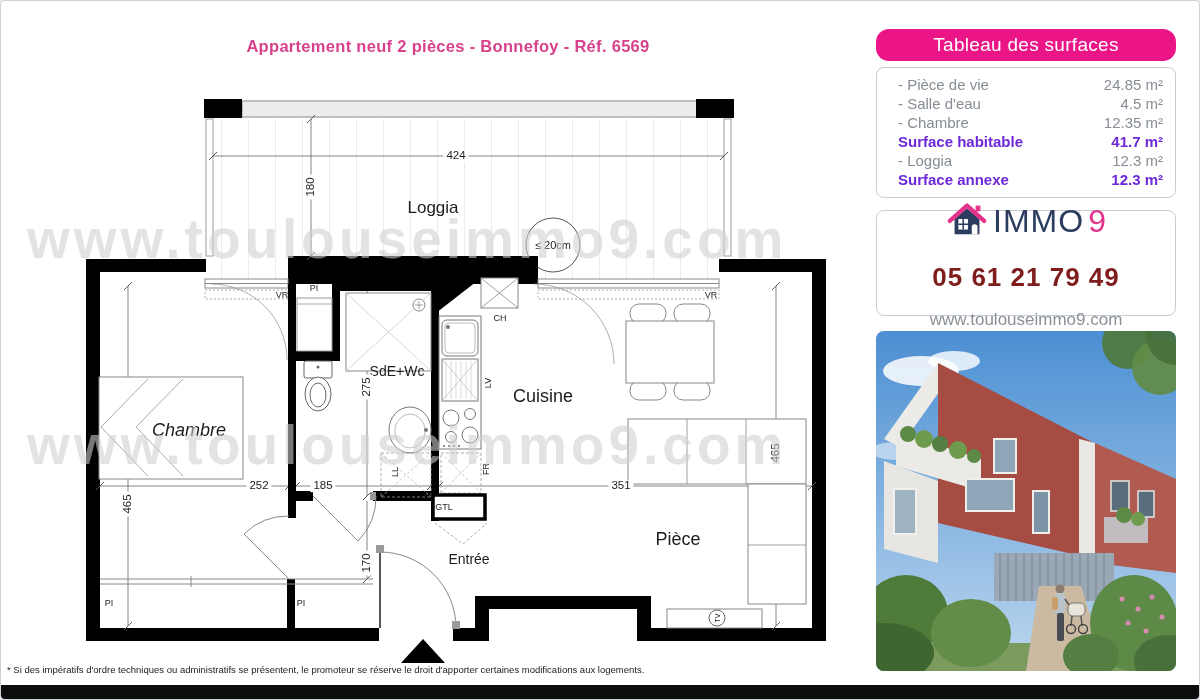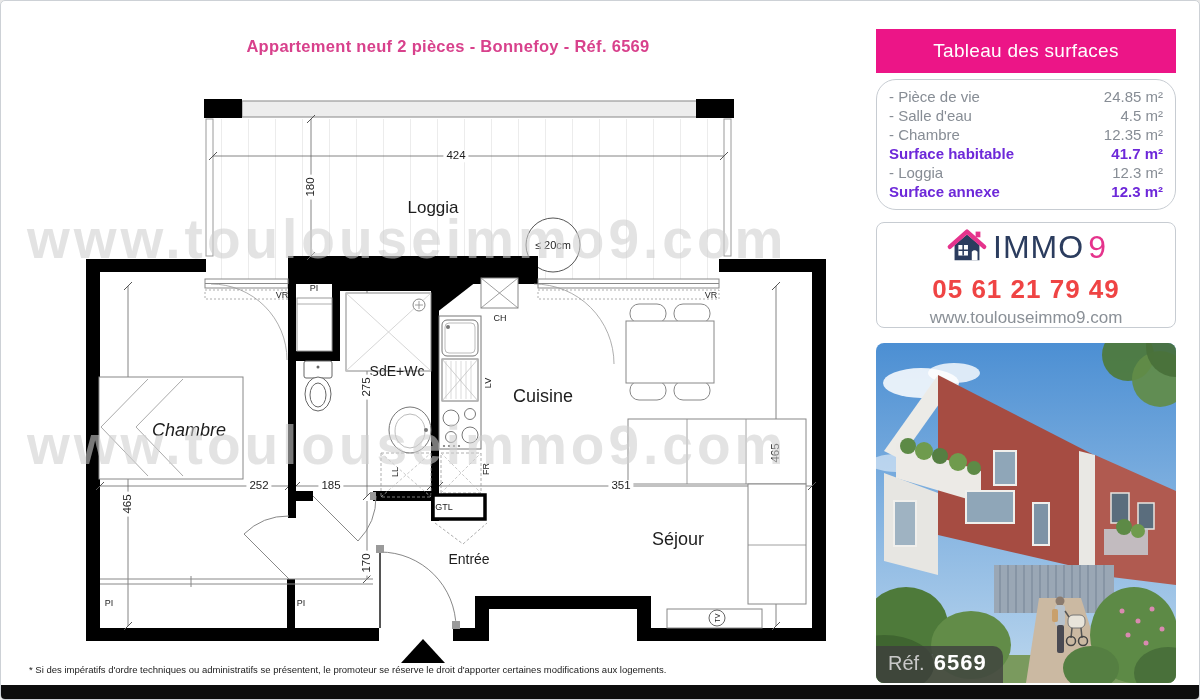--- a/index.html
+++ b/index.html
@@ -16,43 +16,43 @@
   .plan{position:absolute;left:85px;top:95px;width:740px;height:575px;z-index:2;}
   .plan svg{position:absolute;left:0;top:0;}
   .plabel{position:absolute;transform:translate(-50%,-50%);color:#1d1d1d;white-space:nowrap;
           line-height:1;z-index:3;}
   .rot{transform:translate(-50%,-50%) rotate(-90deg);}
   .bgw{background:#fff;padding:0 3px;}
   .f-rm{font-size:18px;text-align:right;} .f-rm-lg{font-size:17px;} .f-rm-sm{font-size:14px;}
   .f-dim{font-size:11.5px;} .f-tiny{font-size:9px;} .f-note{font-size:11px;} .f-micro{font-size:7px;}
   
   .aside{position:absolute;left:875px;top:28px;width:300px;z-index:40;}
-  .surf-header{height:44px;border-radius:0;background:#ec1587;color:#fff;font-size:19px;
+  .surf-header{height:32px;border-radius:13px;background:#ec1587;color:#fff;font-size:19px;
                display:flex;align-items:center;justify-content:center;letter-spacing:.3px;}
-  .surf-panel{margin-top:6px;border:1px solid #c7ccd2;border-radius:20px;padding:7px 12px 8px 12px;
+  .surf-panel{margin-top:6px;border:1px solid #c7ccd2;border-radius:8px;padding:7px 12px 8px 21px;
               box-sizing:border-box;}
   .surf-row{display:flex;justify-content:space-between;font-size:15px;line-height:19px;color:#878d95;}
   .surf-row.bold{font-weight:bold;color:#6d28d9;}
   .logo-card{margin-top:12px;border:1px solid #c7ccd2;border-radius:8px;height:106px;
              display:flex;flex-direction:column;align-items:center;justify-content:center;
-             box-sizing:border-box;padding-top:2px;}
+             box-sizing:border-box;padding-top:2px;gap:14px;}
   .brand-row{display:flex;align-items:center;gap:4px;}
   .brand-immo{font-size:32px;color:#2b3c5e;letter-spacing:1px;}
   .brand-9{font-size:32px;color:#e5338c;letter-spacing:1px;}
-  .phone{margin-top:4px;font-size:26px;font-weight:bold;color:#ef4444;letter-spacing:1px;}
+  .phone{margin-top:4px;font-size:26px;font-weight:bold;color:#7f1d1d;letter-spacing:1px;}
   .site{margin-top:3px;font-size:17px;color:#8a9097;}
   .photo-card{margin-top:15px;position:relative;width:300px;height:340px;border-radius:8px;
               overflow:hidden;}
   .ref-badge{position:absolute;left:0;bottom:0;background:rgba(62,62,62,.78);
              border-radius:0 10px 0 8px;padding:4px 16px 7px 12px;display:flex;
              align-items:baseline;gap:9px;}
   .ref-label{font-size:20px;color:#c9c9c9;}
   .ref-number{font-size:22px;font-weight:bold;color:#fff;letter-spacing:1px;}
   
-  .footnote{position:absolute;left:28px;top:663px;font-size:9.5px;color:#1a1a1a;z-index:40;}
+  .footnote{position:absolute;left:6px;top:663px;font-size:9.5px;color:#1a1a1a;z-index:40;}
   .bottombar{position:absolute;left:0;right:0;bottom:0;height:14px;background:#0d0d0d;z-index:45;}
 </style>
 </head>
 <body>
 
 <div class="page">
 
   <div class="title">Appartement neuf 2 pièces - Bonnefoy - Réf. 6569</div>
 
   <div class="plan">
@@ -211,28 +211,28 @@
     <div class="plabel f-tiny" style="left:228px;top:192px;">PI</div>
     <div class="plabel f-tiny" style="left:414px;top:222px;">CH</div>
     <div class="plabel f-rm-sm" style="left:311px;top:275px;">SdE+Wc</div>
     <div class="plabel f-dim bgw rot" style="left:281px;top:291px;">275</div>
     <div class="plabel f-tiny rot" style="left:402px;top:287px;">LV</div>
     <div class="plabel f-rm" style="left:457px;top:300px;">Cuisine</div>
     <div class="plabel f-rm" style="left:103px;top:334px;font-style:italic;">Chambre</div>
     <div class="plabel f-tiny rot" style="left:309px;top:376px;">LL</div>
     <div class="plabel f-tiny rot" style="left:400px;top:373px;">FR</div>
     <div class="plabel f-dim bgw" style="left:173px;top:390px;">252</div>
-    <div class="plabel f-dim bgw" style="left:237px;top:390px;margin-left:8px;">185</div>
+    <div class="plabel f-dim bgw" style="left:237px;top:390px;">185</div>
     <div class="plabel f-dim bgw" style="left:535px;top:390px;">351</div>
     <div class="plabel f-dim bgw rot" style="left:42px;top:408px;">465</div>
     <div class="plabel f-dim bgw rot" style="left:690px;top:357px;">465</div>
     <div class="plabel f-tiny" style="left:358px;top:411px;">GTL</div>
     <div class="plabel f-dim bgw rot" style="left:281px;top:467px;">170</div>
     <div class="plabel f-rm-sm" style="left:383px;top:463px;">Entrée</div>
-    <div class="plabel f-rm" style="left:592px;top:443px;">Séjour</div>
+    <div class="plabel f-rm" style="left:592px;top:443px;">Pièce</div>
     <div class="plabel f-tiny" style="left:23px;top:507px;">PI</div>
     <div class="plabel f-tiny" style="left:215px;top:507px;">PI</div>
     <div class="plabel f-micro rot" style="left:631px;top:522px;">TV</div>
   </div>
 
   <div class="watermark wm1">www.toulouseimmo9.com</div>
   <div class="watermark wm2">www.toulouseimmo9.com</div>
 
   <div class="aside">
 
@@ -345,22 +345,18 @@
 
         <circle cx="184" cy="258" r="4.5" fill="#8b7b6e"></circle>
         <rect x="179" y="262" width="10" height="21" rx="3" fill="#b9c3cc"></rect>
         <rect x="176" y="266" width="6" height="13" rx="2" fill="#c9a06c"></rect>
         <rect x="181" y="282" width="7" height="28" rx="2" fill="#4a4a52"></rect>
         <rect x="192" y="272" width="17" height="13" rx="5" fill="#e8e4da" stroke="#777" stroke-width="1"></rect>
         <path d="M189 268 L193 274 M196 285 L195 295 M205 285 L206 295" stroke="#555" stroke-width="1.5"></path>
         <circle cx="195" cy="298" r="4.5" fill="none" stroke="#444" stroke-width="1.5"></circle>
         <circle cx="207" cy="298" r="4.5" fill="none" stroke="#444" stroke-width="1.5"></circle>
       </svg>
-      <div class="ref-badge">
-        <span class="ref-label">Réf.</span>
-        <span class="ref-number">6569</span>
-      </div>
     </div>
   </div>
 
   <div class="footnote">* Si des impératifs d'ordre techniques ou administratifs se présentent, le promoteur se réserve le droit d'apporter certaines modifications aux logements.</div>
   <div class="bottombar"></div>
 </div>
 
 </body></html>

